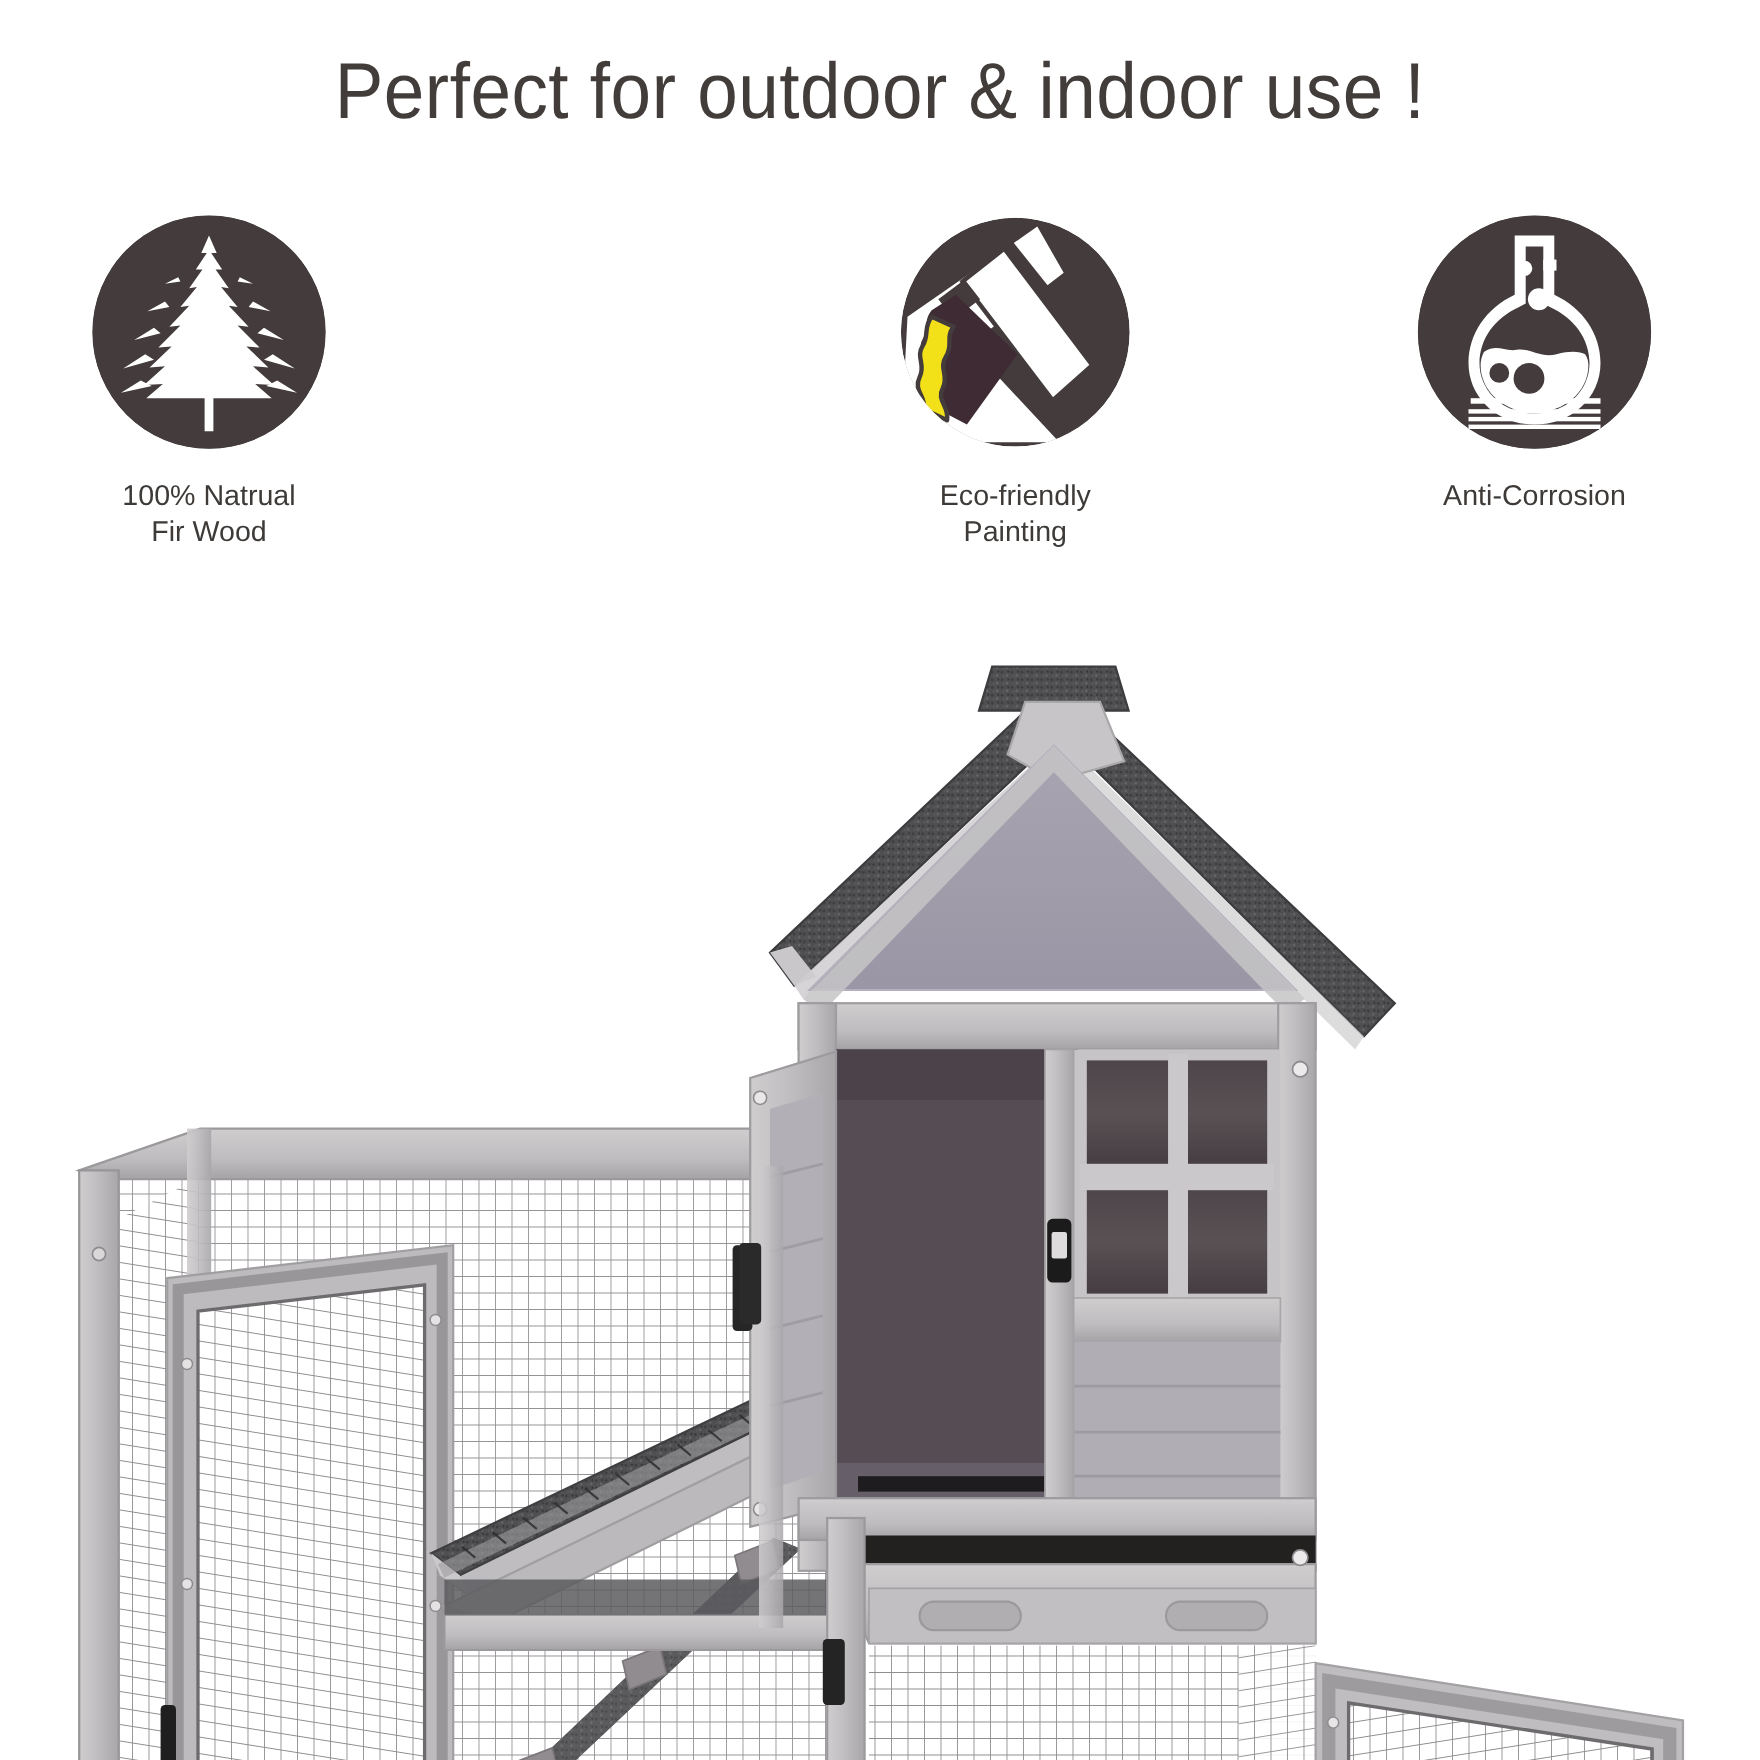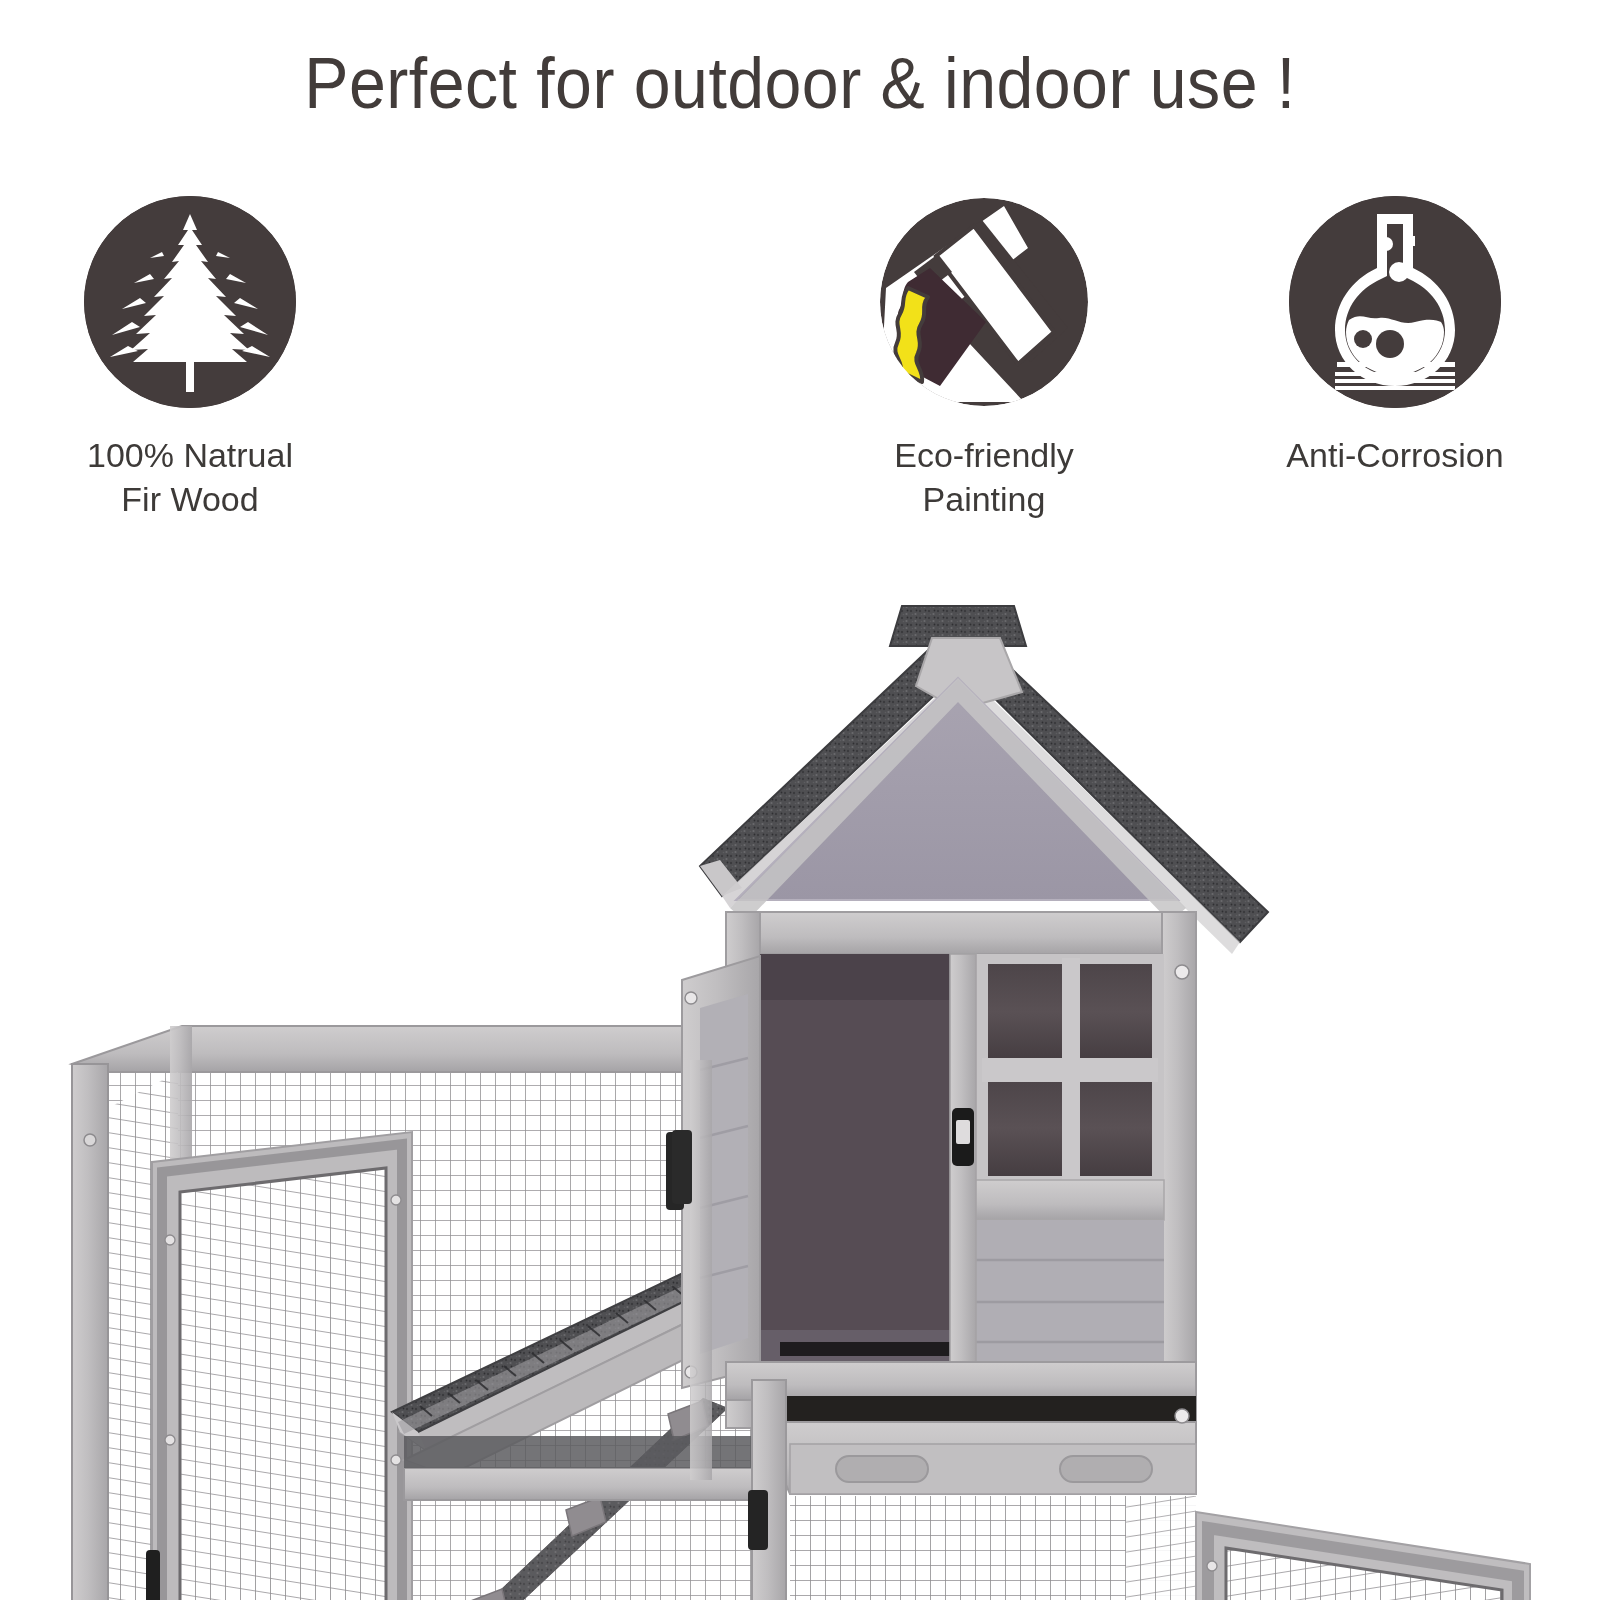--- a/index.html
+++ b/index.html
@@ -42,39 +42,39 @@
     height: 330px;
   }
   .feature {
     position: absolute;
     top: 0;
     width: 300px;
     text-align: center;
   }
   .feature.f1 { left: 40px; }
   .feature.f2 { left: 415px; }
-  .feature.f3 { left: 834px; }
+  .feature.f3 { left: 773px; }
   .feature.f4 { left: 1245px; }
 
   .badge {
     width: 212px;
     height: 212px;
     margin: 0 auto;
     border-radius: 50%;
     background: #443c3c;
     position: relative;
     overflow: hidden;
   }
   .badge.clipped { background: transparent; overflow: visible; }
 
   .badge svg { display: block; width: 212px; height: 212px; }
 
   .feature-label {
     margin-top: 26px;
-    font-size: 34px;
+    font-size: 26px;
     line-height: 1.28;
     color: #3d3a38;
     white-space: pre-line;
   }
 
   
   .product-stage {
     position: absolute;
     top: 560px;
     left: 0;

